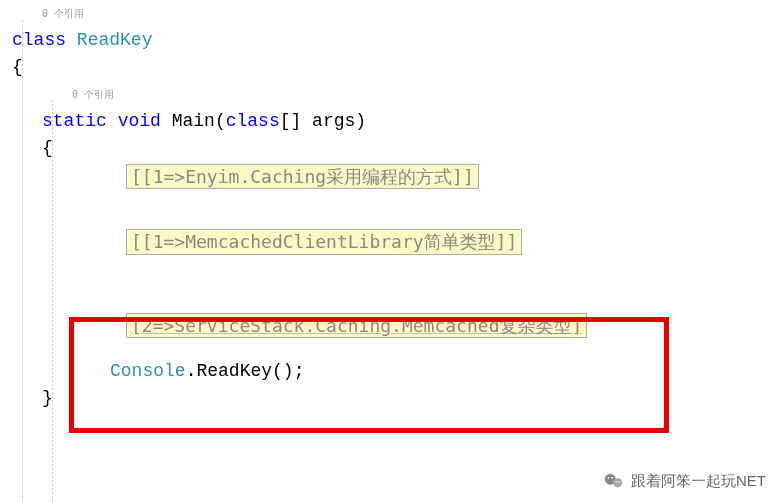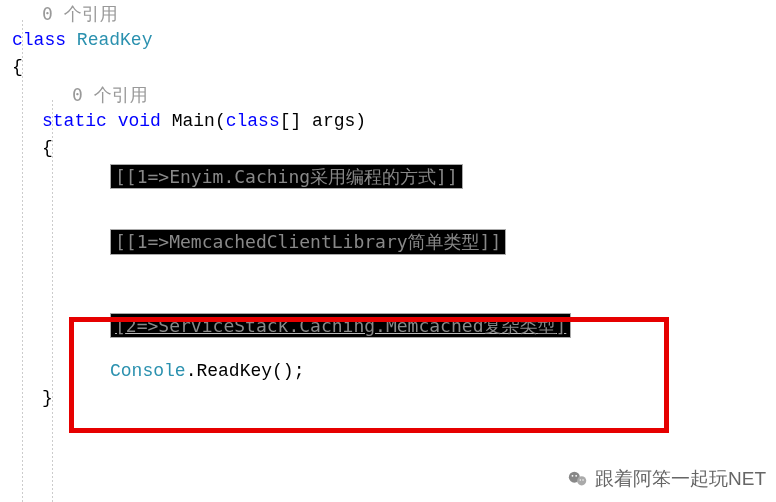--- a/index.html
+++ b/index.html
@@ -12,37 +12,37 @@
       overflow: hidden;
       position: relative;
     }
     .editor {
       padding: 0 0 0 12px;
       line-height: 1.5;
     }
     .line { white-space: pre; min-height: 27px; display: flex; align-items: center; }
     .ref-hint {
       color: #999;
-      font-size: 18px;
+      font-size: 10px;
       font-family: Consolas, monospace;
       padding-left: 0;
     }
     .kw { color: #0000ff; }
     .type { color: #2b91af; }
     .plain { color: #000; }
     .collapsed-region {
       display: inline-block;
       border: 1px solid #aaa;
       padding: 0 4px;
       color: #888;
-      background: #000000;
+      background: #fef9c3;
       font-family: Consolas, 'SimSun', monospace;
       cursor: pointer;
       line-height: 1.3;
-      margin: 2px 0;
+      margin: 2px 16px;
     }
     .collapsed-region.underlined { text-decoration: underline; text-decoration-color: #bbb; }
     .indent0 { padding-left: 0px; align-items: center; }
     .indent1 { padding-left: 30px; }
     .indent2 { padding-left: 60px; }
     .indent3 { padding-left: 98px; }
     .highlight-box {
       position: absolute;
       border: 5px solid #e60000;
       left: 69px;
@@ -55,21 +55,21 @@
       position: absolute;
       width: 1px;
       background: repeating-linear-gradient(to bottom, #ccc 0, #ccc 2px, transparent 2px, transparent 4px);
       top: 20px;
       bottom: 0;
     }
     .watermark {
       position: absolute;
       right: 10px;
       bottom: 10px;
-      font-size: 19px;
+      font-size: 15px;
       color: #666;
       font-family: 'Microsoft YaHei', SimSun, sans-serif;
       display: flex;
       align-items: center;
       gap: 6px;
     }
     .wechat-icon {
       width: 22px;
       height: 22px;
       display: inline-block;

